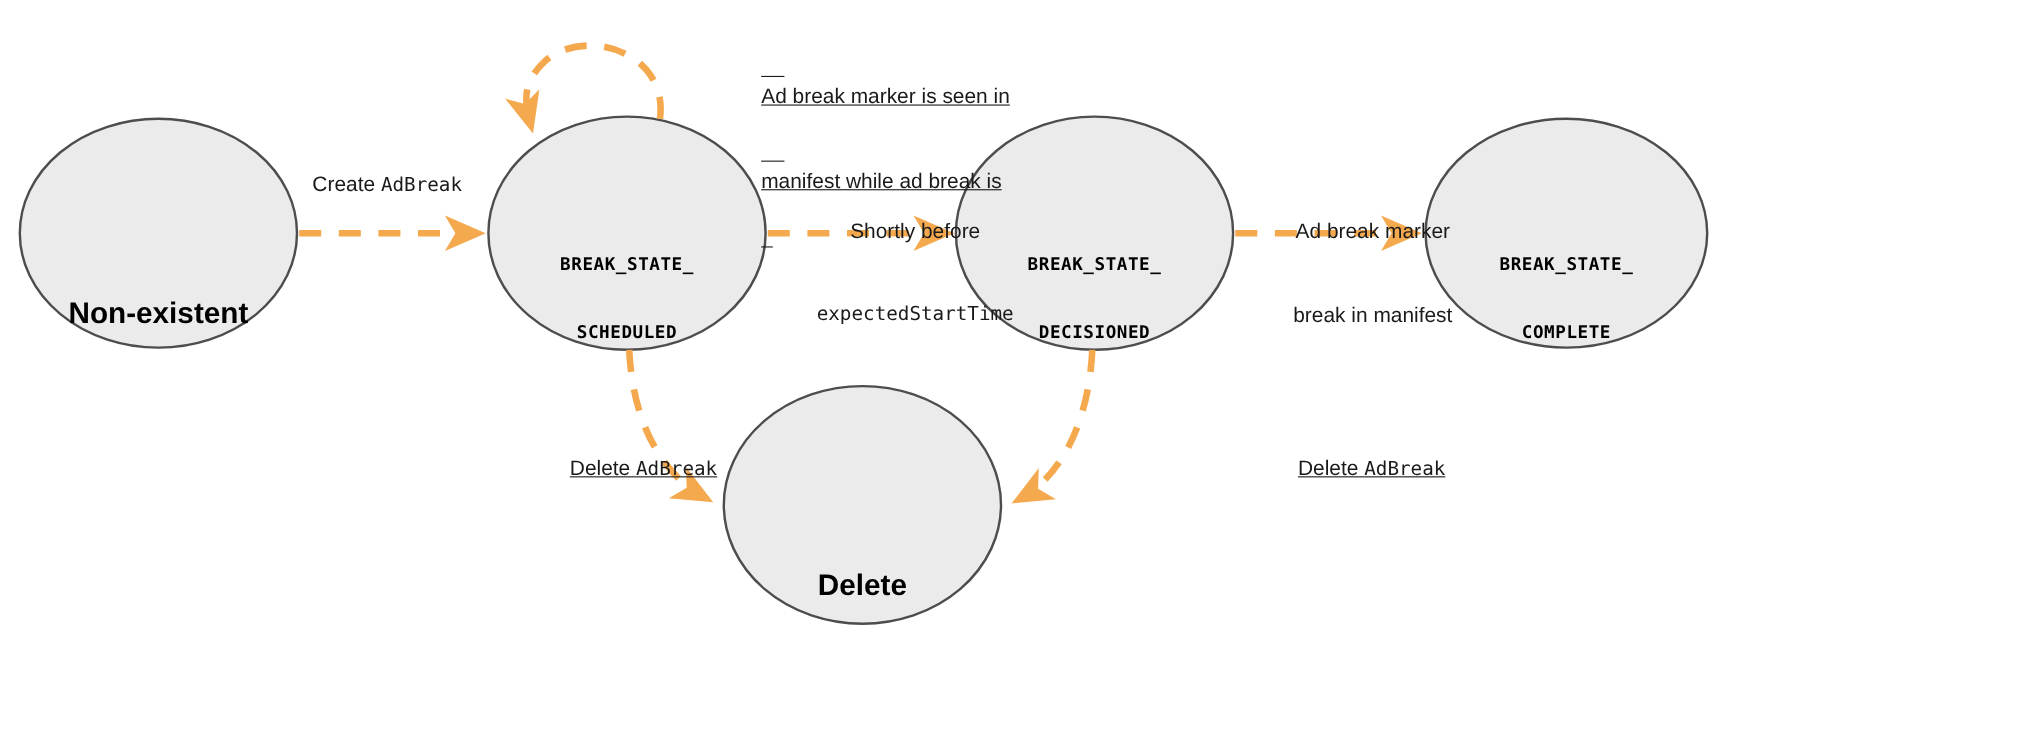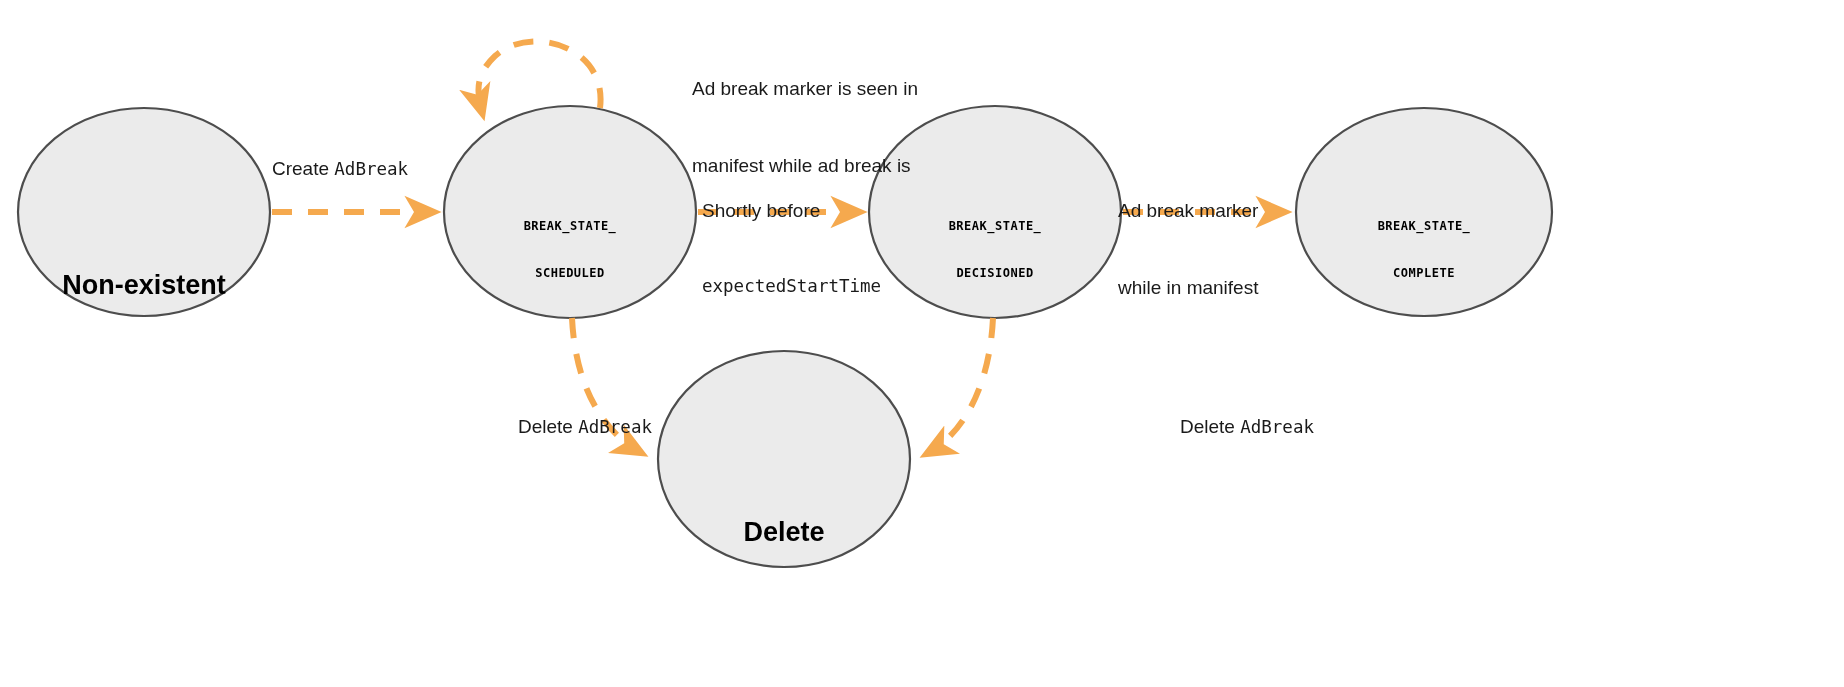--- a/index.html
+++ b/index.html
@@ -30,43 +30,43 @@
     position: absolute;
     text-align: center;
     line-height: 1.30;
     color: #000000;
     white-space: pre;
     pointer-events: none;
   }
   .node-label.mono {
     font-family: "DejaVu Sans Mono", "Liberation Mono", monospace;
     font-weight: bold;
-    font-size: 12px;
+    font-size: 16px;
     letter-spacing: 0.5px;
   }
   .node-label.sans {
     font-family: "Liberation Sans", sans-serif;
     font-weight: bold;
     font-size: 27px;
   }
   .edge-label {
     position: absolute;
     color: #1a1a1a;
     line-height: 1.36;
     white-space: pre;
     font-family: "Liberation Sans", sans-serif;
     font-size: 19px;
     font-weight: 400;
   }
   .edge-label .mono {
     font-family: "DejaVu Sans Mono", "Liberation Mono", monospace;
     font-size: 17.5px;
   }
-  .edge-label.center { }
-  .edge-label.left { text-align: left; }
+  .edge-label.center { text-align: center; }
+  .edge-label.left { text-align: left; text-decoration: underline; }
 </style>
 </head>
 <body>
 
 <div id="diagram-root">
 
   <svg class="canvas" viewBox="0 0 1844 687" xmlns="http://www.w3.org/2000/svg">
     <defs>
       <marker id="arrowhead" markerWidth="7" markerHeight="7" refX="4.6" refY="3.1" orient="auto" markerUnits="strokeWidth">
         <path d="M0,0.4 L6.2,3.1 L0,5.8 L1.6,3.1 Z" fill="#f5a94e"></path>
@@ -126,20 +126,20 @@
     <div>manifest while ad break is</div>
   </div>
 
   <div class="edge-label center" style="left:702px; top:146px; width:260px;">
     <div>Shortly before</div>
     <div class="mono">expectedStartTime</div>
   </div>
 
   <div class="edge-label center" style="left:1118px; top:146px; width:260px;">
     <div>Ad break marker</div>
-    <div>while in manifest</div>
+    <div>break in manifest</div>
   </div>
 
   <div class="edge-label left" style="left:518px; top:414px; width:200px;"><span>Delete </span><span class="mono">AdBreak</span></div>
 
   <div class="edge-label left" style="left:1180px; top:414px; width:200px;"><span>Delete </span><span class="mono">AdBreak</span></div>
 
 </div>
 
 </body></html>

